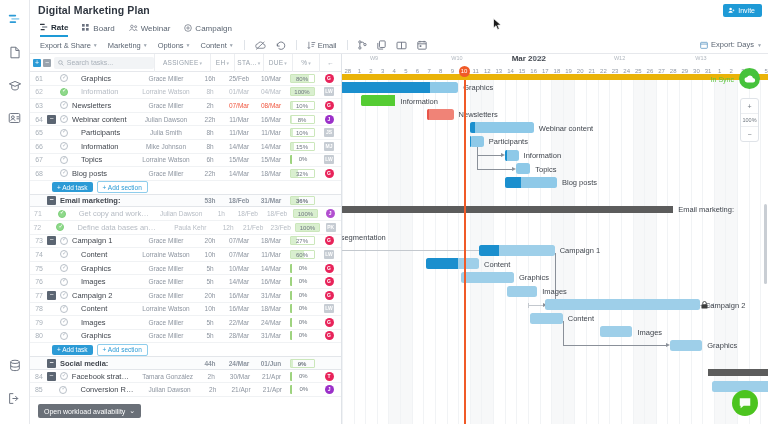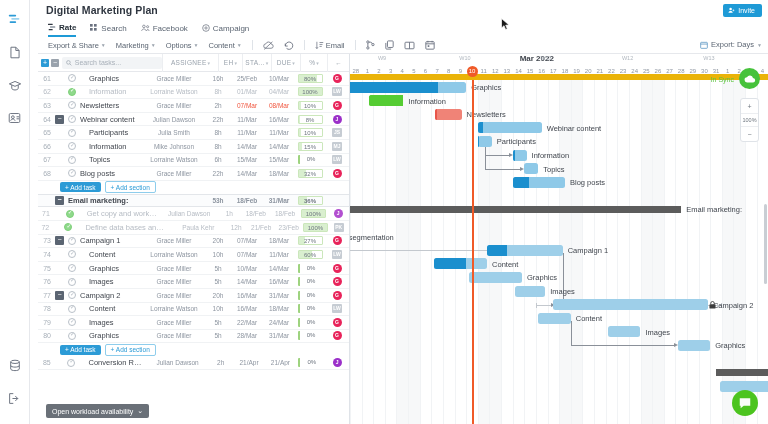--- a/index.html
+++ b/index.html
@@ -19,21 +19,21 @@
     flex:0 0 30px;
   }
   .rail-ico {
     width:22px; height:24px; display:flex; align-items:center; justify-content:center;
     margin-bottom:9px; color:#6b7280; cursor:pointer;
   }
   .rail-ico.active { color:#2c9bd6; }
   .rail-spacer { flex:1 1 auto; }
 
   
-  .main { flex:1 1 auto; position:relative; height:424px; display:flex; flex-direction:column;margin-left:8px; }
+  .main { flex:1 1 auto; position:relative; height:424px; display:flex; flex-direction:column; }
 
   .titlebar { height:20px; position:relative; padding:4px 0 0 8px; }
   .title { font-size:10.5px; font-weight:bold; color:#2f3640; letter-spacing:.1px; }
   .invite-btn {
     position:absolute; right:6px; top:4px; background:#1e9ad6; color:#fff;
     font-size:7px; border-radius:2px; padding:3px 7px 3px 5px; display:flex;
     align-items:center; gap:3px; cursor:pointer;
   }
 
   
@@ -236,30 +236,30 @@
           </svg>
         <span>Rate</span>
       </div>
       <div class="tab">
         <svg width="8" height="8" viewBox="0 0 12 12" fill="#6b7280">
             <rect x="0" y="0" width="4" height="4"></rect>
             <rect x="6" y="0" width="4" height="4"></rect>
             <rect x="0" y="6" width="4" height="4"></rect>
             <rect x="6" y="6" width="4" height="4"></rect>
           </svg>
-        <span>Search</span>
+        <span>Board</span>
       </div>
       <div class="tab">
         <svg width="9" height="8" viewBox="0 0 14 12" fill="none" stroke="#6b7280" stroke-width="1.1">
             <circle cx="4.5" cy="3.5" r="2"></circle>
             <path d="M1 10.5c.4-1.9 1.8-3 3.5-3s3.1 1.1 3.5 3"></path>
             <circle cx="10.3" cy="4" r="1.6"></circle>
             <path d="M8.6 10.5c.3-1.4 1-2.2 2-2.2s1.7.8 2 2.2"></path>
           </svg>
-        <span>Facebook</span>
+        <span>Webinar</span>
       </div>
       <div class="tab">
         <svg width="8" height="8" viewBox="0 0 12 12" fill="none" stroke="#6b7280" stroke-width="1.1">
             <circle cx="6" cy="6" r="5"></circle>
             <circle cx="6" cy="6" r="1.7"></circle>
           </svg>
         <span>Campaign</span>
       </div>
     </div>
 
@@ -663,20 +663,49 @@
               <div class="pctwrap">
                 <div class="pct" style="border-left:2px solid #9ed37f;"><div class="fill" style="width:0%"></div><span class="lab">0%</span></div>
               </div>
               <div class="avwrap">
                 <div class="av" style="background:#e8235a">G</div>
               </div>
             </div>
             <div class="addbar">
               <div class="addbtn fill">+ Add task</div>
               <div class="addbtn out">+ Add section</div>
+            </div>
+            <div class="row section">
+              <div class="idx"></div>
+              <div class="togglebox">−</div>
+              <div class="rname" style="padding-left:0px">Social media:</div>
+              <div class="cell col-assignee"></div>
+              <div class="cell col-eh">44h</div>
+              <div class="cell col-start">24/Mar</div>
+              <div class="cell col-due">01/Jun</div>
+              <div class="pctwrap">
+                <div class="pct" style="border:1px solid #cbe7bb;"><div class="fill" style="width:9%"></div><span class="lab">9%</span></div>
+              </div>
+              <div class="avwrap"></div>
+            </div>
+            <div class="row">
+              <div class="idx">84</div>
+              <div class="togglebox">−</div>
+              <div class="chk"></div>
+              <div class="rname" style="padding-left:0px">Facebook strategy</div>
+              <div class="cell col-assignee">Tamara González</div>
+              <div class="cell col-eh">2h</div>
+              <div class="cell col-start">30/Mar</div>
+              <div class="cell col-due">21/Apr</div>
+              <div class="pctwrap">
+                <div class="pct" style="border-left:2px solid #9ed37f;"><div class="fill" style="width:0%"></div><span class="lab">0%</span></div>
+              </div>
+              <div class="avwrap">
+                <div class="av" style="background:#e8235a">T</div>
+              </div>
             </div>
             <div class="row">
               <div class="idx">85</div>
               <div style="width:13px"></div>
               <div class="chk"></div>
               <div class="rname" style="padding-left:9px">Conversion Rate</div>
               <div class="cell col-assignee">Julian Dawson</div>
               <div class="cell col-eh">2h</div>
               <div class="cell col-start">21/Apr</div>
               <div class="cell col-due">21/Apr</div>

